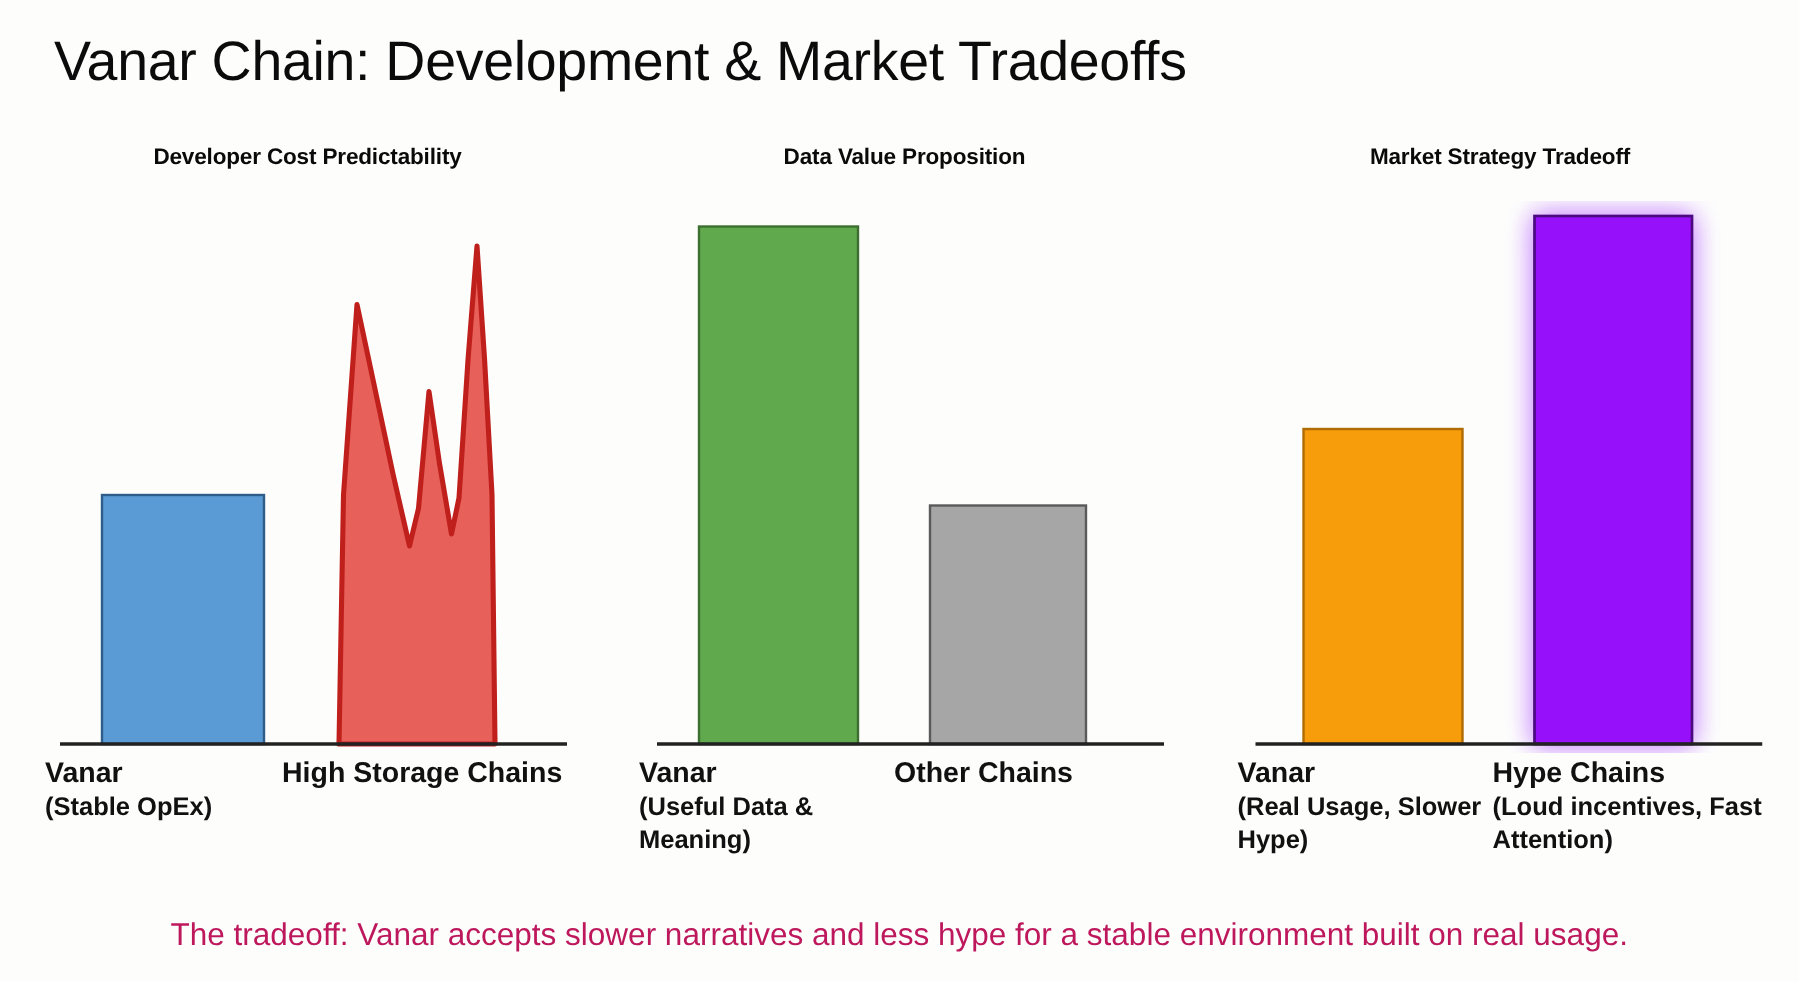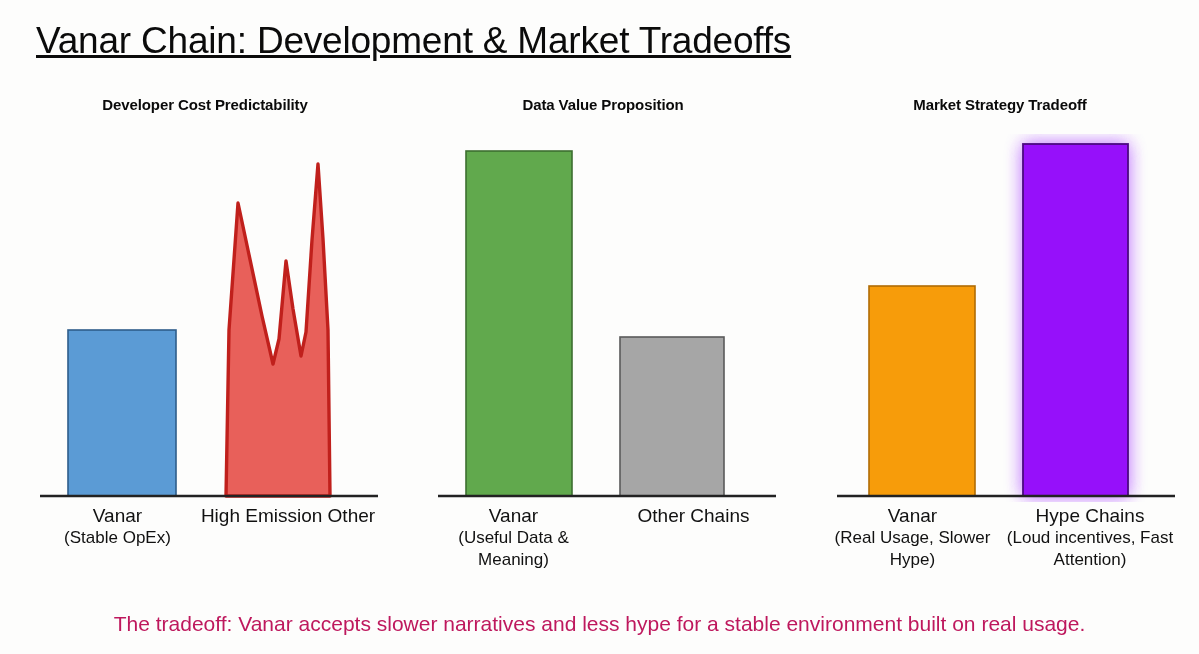--- a/index.html
+++ b/index.html
@@ -25,21 +25,20 @@
   
   .main-title {
     position: absolute;
     left: 36px;
     top: 20px;
     font-size: 37px;
     font-weight: 400;
     letter-spacing: -0.2px;
     color: #0b0b0b;
     white-space: nowrap;
-    text-decoration: underline;
   }
 
   
   .panel {
     position: absolute;
     top: 96px;
     width: 390px;
     height: 490px;
   }
   .panel-1 { left: 10px; }
@@ -72,24 +71,25 @@
   .cats {
     position: absolute;
     top: 408px;
     left: 20px;
     width: 350px;
     height: 96px;
   }
   .cat {
     position: absolute;
     top: 0;
-    text-align: center;
+    text-align: left;
     font-size: 19px;
     line-height: 23px;
     color: #111111;
+    font-weight: bold;
   }
   .cat .sub {
     font-size: 17px;
     line-height: 22px;
     display: block;
   }
   .cat-a { left: 0px;   width: 175px; }
   .cat-b { left: 175px; width: 175px; }
 
   
@@ -131,21 +131,21 @@
         <line x1="10" y1="362" x2="348" y2="362" stroke="#222222" stroke-width="2.4"></line>
       </svg>
     </div>
 
     <div class="cats">
       <div class="cat cat-a">
         <span>Vanar</span>
         <span class="sub">(Stable OpEx)</span>
       </div>
       <div class="cat cat-b">
-        <span>High Emission Other</span>
+        <span>High Storage Chains</span>
       </div>
     </div>
   </div>
 
   <div class="panel panel-2">
     <div class="panel-title">Data Value Proposition</div>
 
     <div class="plot">
       <svg width="350" height="368" viewBox="0 0 350 368">
         <rect x="38" y="17" width="106" height="345" fill="#61a94d" stroke="#3d6f30" stroke-width="1.6"></rect>

